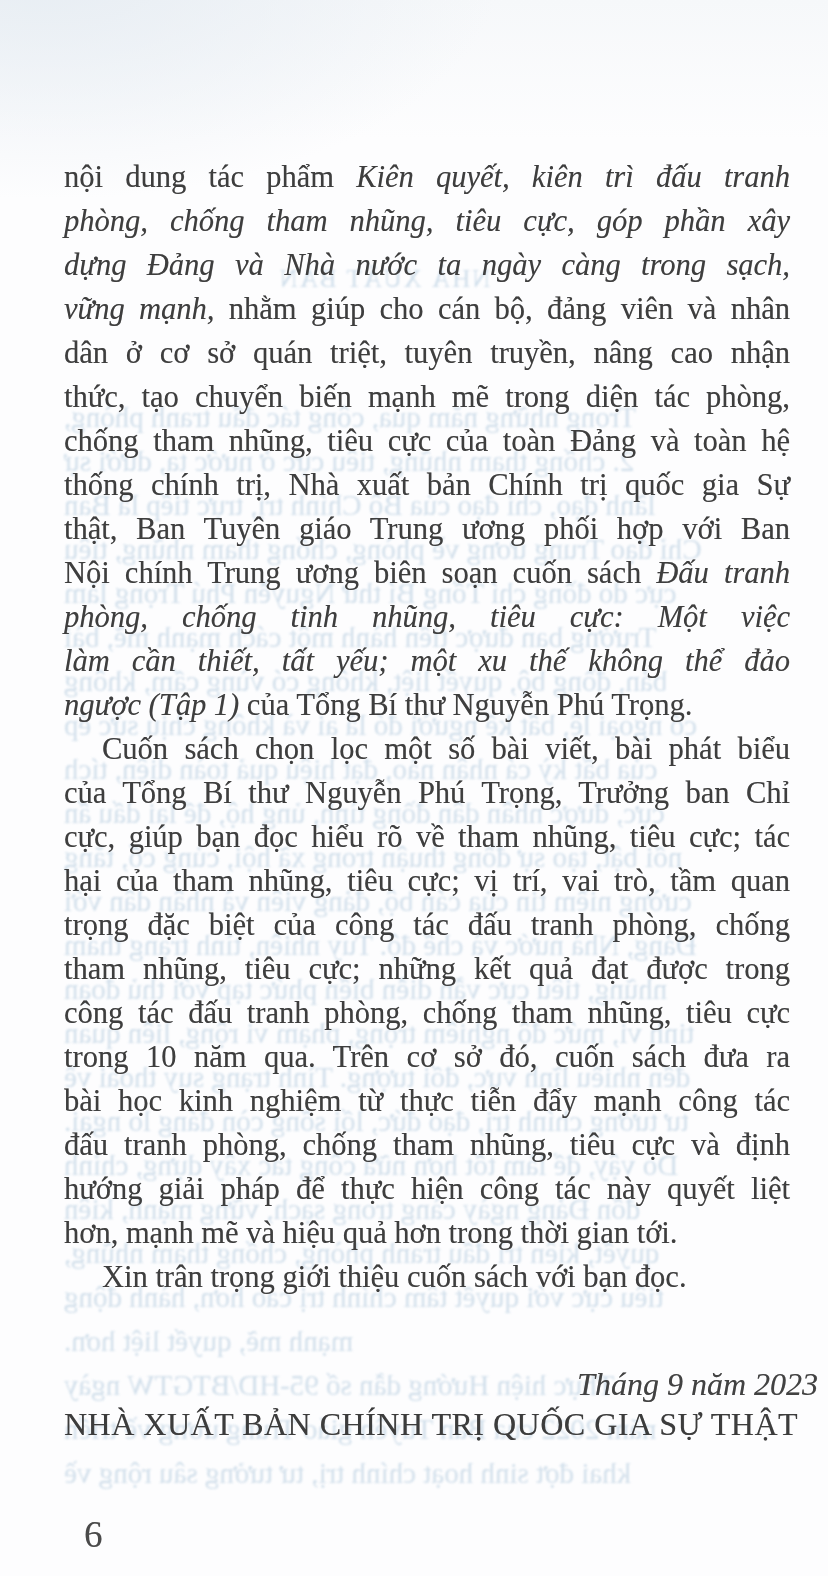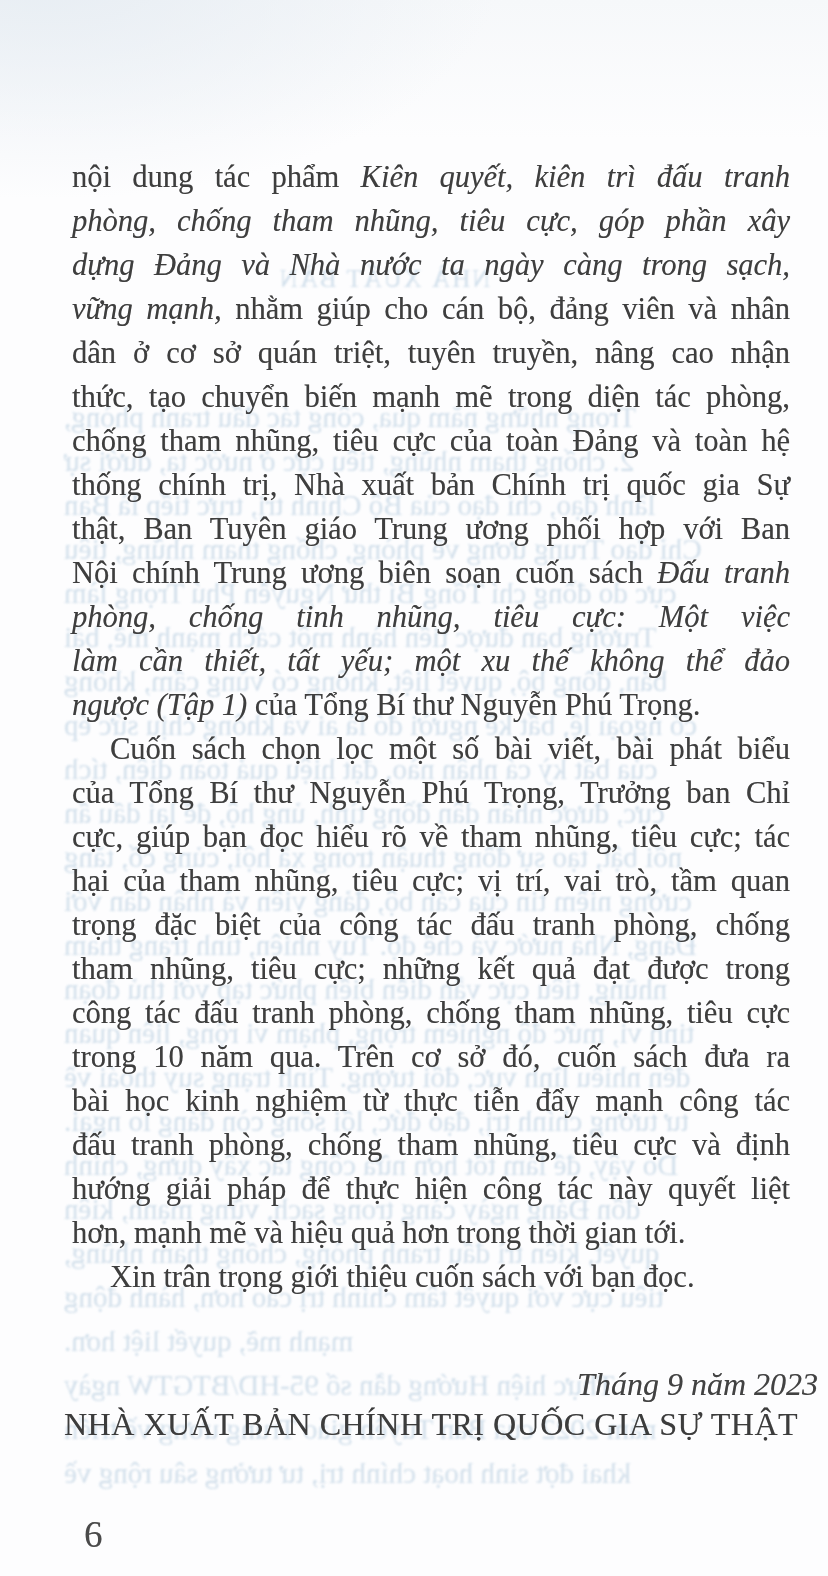--- a/index.html
+++ b/index.html
@@ -61,21 +61,20 @@
     color: #3e3e3e;
   }
   .text-line {
     height: 44px;
     line-height: 44px;
     font-size: 30.5px;
     text-align: justify;
     text-align-last: justify;
     text-shadow: 0.2px 0.2px 0.4px rgba(62,62,62,0.45);
     white-space: nowrap;
-    margin-left: 8px;
   }
   .text-line.nojust { text-align: left; text-align-last: left; }
   .text-line.indent { text-indent: 38px; }
   .run-italic { font-style: italic; }
   .run-bold-italic { font-style: italic; font-weight: normal; }
 
   
   .date-line {
     position: absolute;
     left: 64px; top: 1362px;

